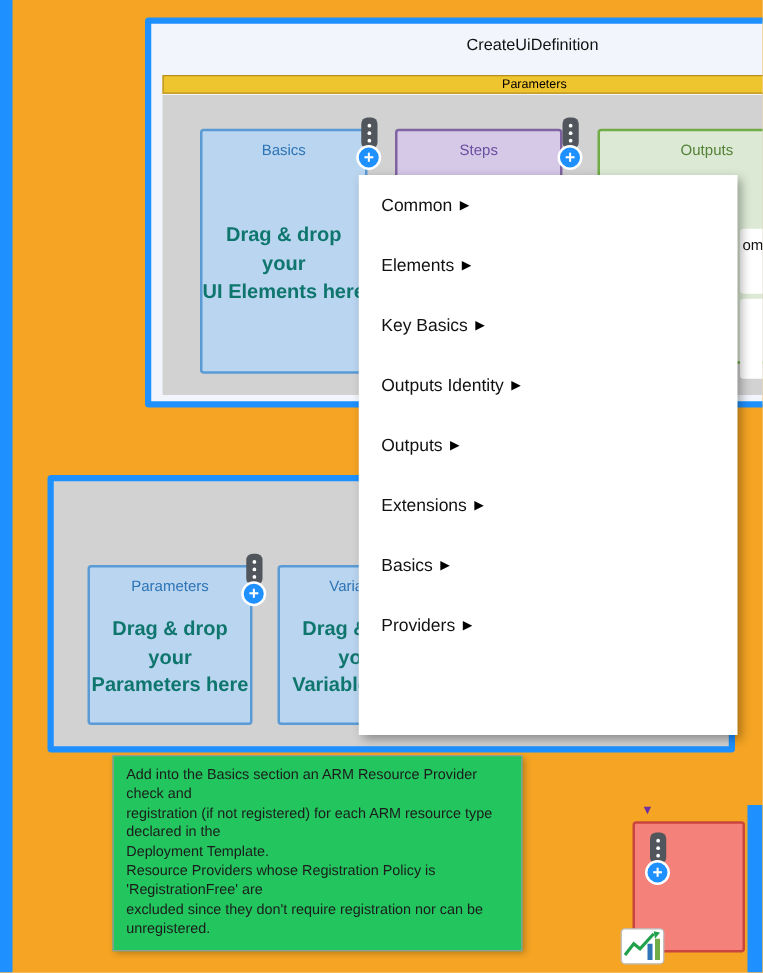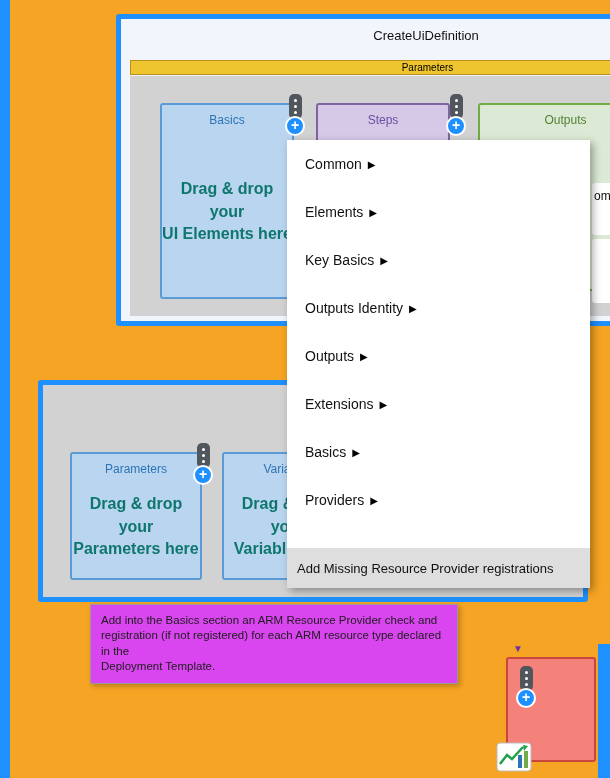--- a/index.html
+++ b/index.html
@@ -37,21 +37,21 @@
 
   .clipped-white{position:absolute;background:#fff;border-radius:3px;z-index:4;font-size:12px;color:#111;padding:6px 2px;box-sizing:border-box;}
 
   .menu{position:absolute;left:287px;top:140px;width:303px;height:448px;background:#fff;z-index:5;
         box-shadow:3px 3px 8px rgba(0,0,0,0.35);display:flex;flex-direction:column;}
   .menu-item{height:48px;display:flex;align-items:center;padding-left:18px;font-size:14px;color:#111;}
   .menu-item .arrow{font-size:10px;margin-left:6px;color:#000;}
   .menu-spacer{flex:1;}
   .menu-footer{height:40px;background:#DEDEDE;display:flex;align-items:center;padding-left:10px;font-size:13px;color:#111;}
 
-  .tooltip{position:absolute;left:90px;top:604px;width:368px;background:#d946ef;border:1px solid #9A9A9A;
+  .tooltip{position:absolute;left:90px;top:604px;width:328px;background:#22c55e;border:1px solid #9A9A9A;
            box-shadow:2px 2px 5px rgba(0,0,0,0.25);padding:8px 10px;box-sizing:border-box;z-index:6;
            font-size:11.5px;line-height:1.34;color:#1c1c1c;}
   .tooltip .para{white-space:pre-line;}
   .tooltip .para.gap{margin-top:15px;}
 
   .red-box{position:absolute;left:506px;top:657px;width:90px;height:105px;background:#F4817A;
            border:2px solid #C9463E;border-radius:3px;box-sizing:border-box;z-index:2;}
   .drop-triangle{position:absolute;left:513px;top:643px;font-size:10px;color:#7030A0;z-index:3;}
   .right-blue-bar{position:absolute;left:598px;top:644px;width:12px;height:134px;background:#1E90FF;z-index:2;}
   .chart-icon{position:absolute;left:496px;top:742px;z-index:7;}
@@ -152,27 +152,28 @@
     </div>
     <div class="menu-item">
       <span>Basics</span>
       <span class="arrow">▶</span>
     </div>
     <div class="menu-item">
       <span>Providers</span>
       <span class="arrow">▶</span>
     </div>
     <div class="menu-spacer"></div>
-    <div class="menu-footer">Add Missing Resource Provider registrations</div>
   </div>
 
   <div class="tooltip">
     <div class="para">Add into the Basics section an ARM Resource Provider check and
 registration (if not registered) for each ARM resource type declared in the
 Deployment Template.</div>
+    <div class="para">Resource Providers whose Registration Policy is 'RegistrationFree' are
+excluded since they don't require registration nor can be unregistered.</div>
   </div>
 
   <span class="drop-triangle">▼</span>
   <div class="red-box"></div>
   <div class="handle" style="left:516px;top:666px;">
     <div class="dots">
         <span class="dot"></span>
         <span class="dot"></span>
         <span class="dot"></span>
       </div>

